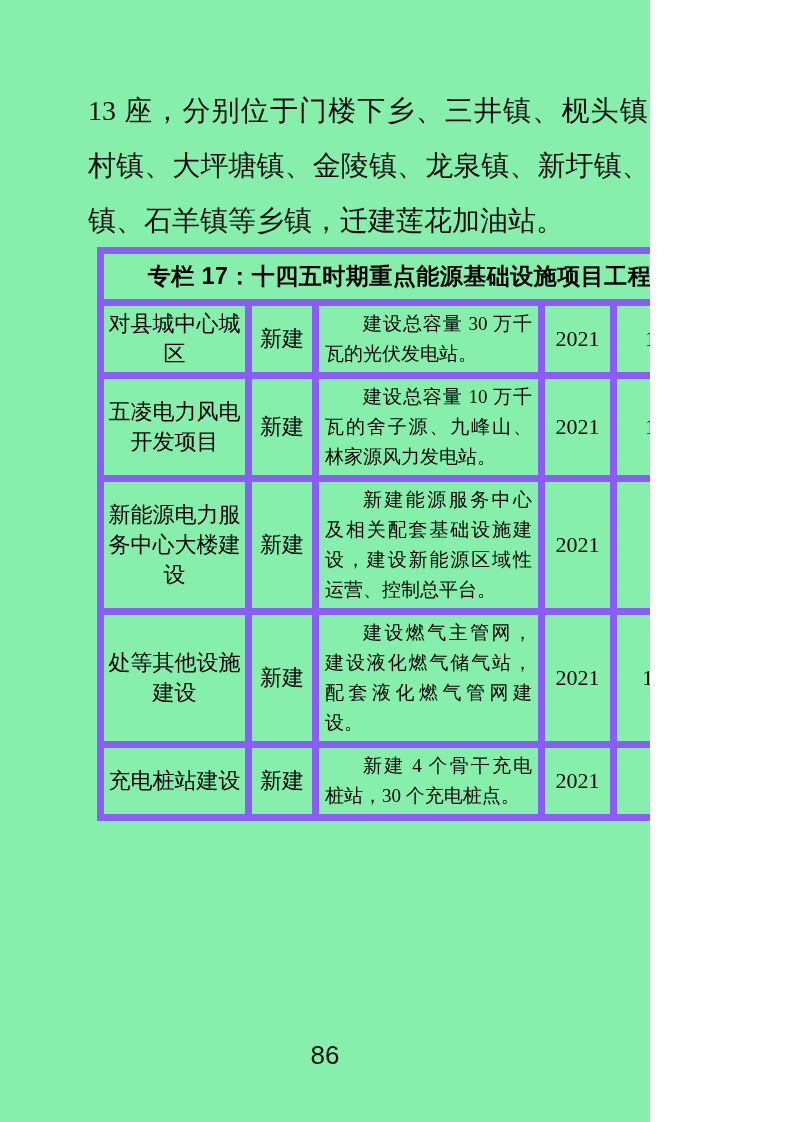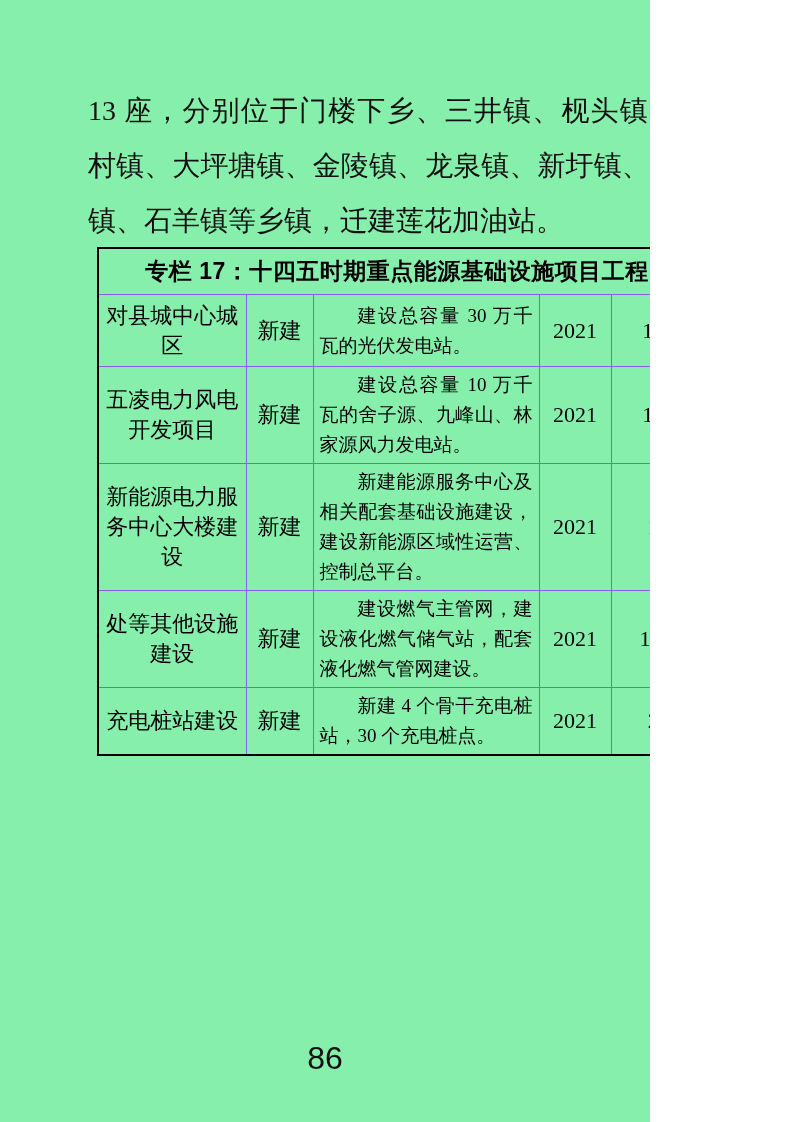--- a/index.html
+++ b/index.html
@@ -30,21 +30,21 @@
   table.boxtable {
     position: absolute;
     left: 97px;
     top: 247px;
     width: 598px;
     table-layout: fixed;
     border-collapse: collapse;
     border: 2px solid #000000;
   }
   table.boxtable td {
-    border: 1px solid #8b5cf6;
+    border: 7px solid #8b5cf6;
     vertical-align: middle;
     overflow: hidden;
   }
   .title-cell {
     font-family: "Liberation Sans", "DejaVu Sans", sans-serif;
     font-weight: bold;
     font-size: 23px;
     text-align: center;
     height: 43px;
     letter-spacing: 0.5px;
@@ -72,21 +72,21 @@
     text-indent: 2em;
     padding: 3px 6px;
   }
   .pagenum {
     position: absolute;
     left: 0;
     top: 1040px;
     width: 100%;
     text-align: center;
     font-family: "Liberation Sans", "DejaVu Sans", sans-serif;
-    font-size: 32px;
+    font-size: 26px;
     color: #101010;
   }
 </style>
 </head>
 <body>
 
 <div class="page">
 
   <div class="paragraph">13 座，分别位于门楼下乡、三井镇、枧头镇、骥村镇、大坪塘镇、金陵镇、龙泉镇、新圩镇、新隆镇、石羊镇等乡镇，迁建莲花加油站。</div>
 

